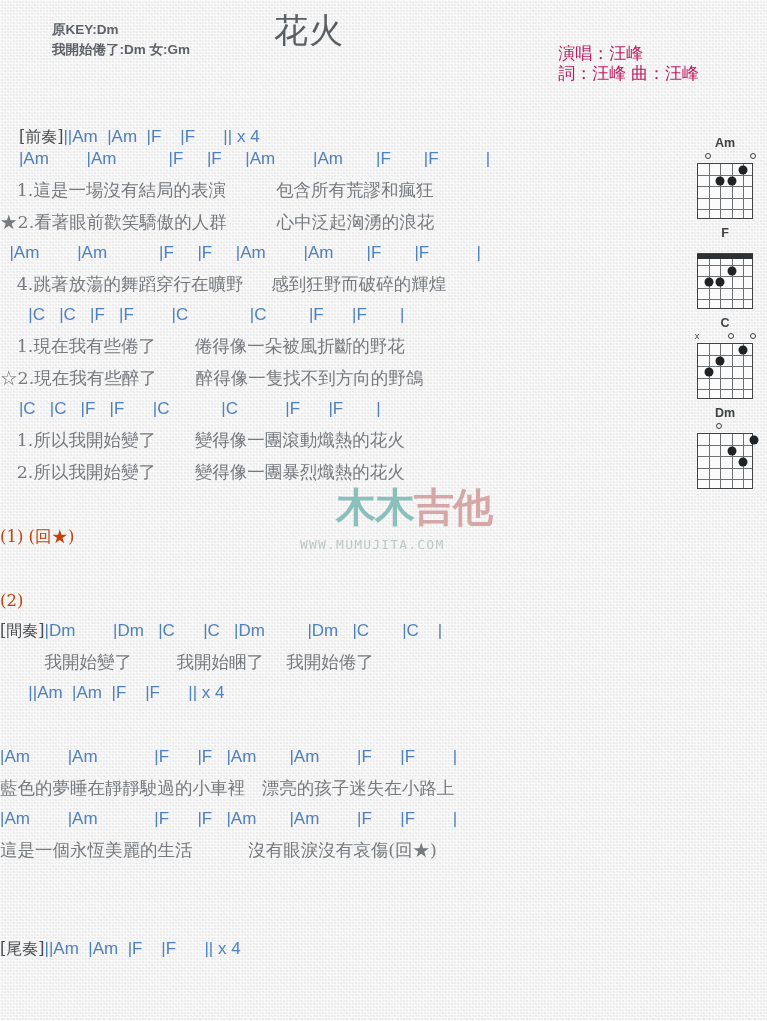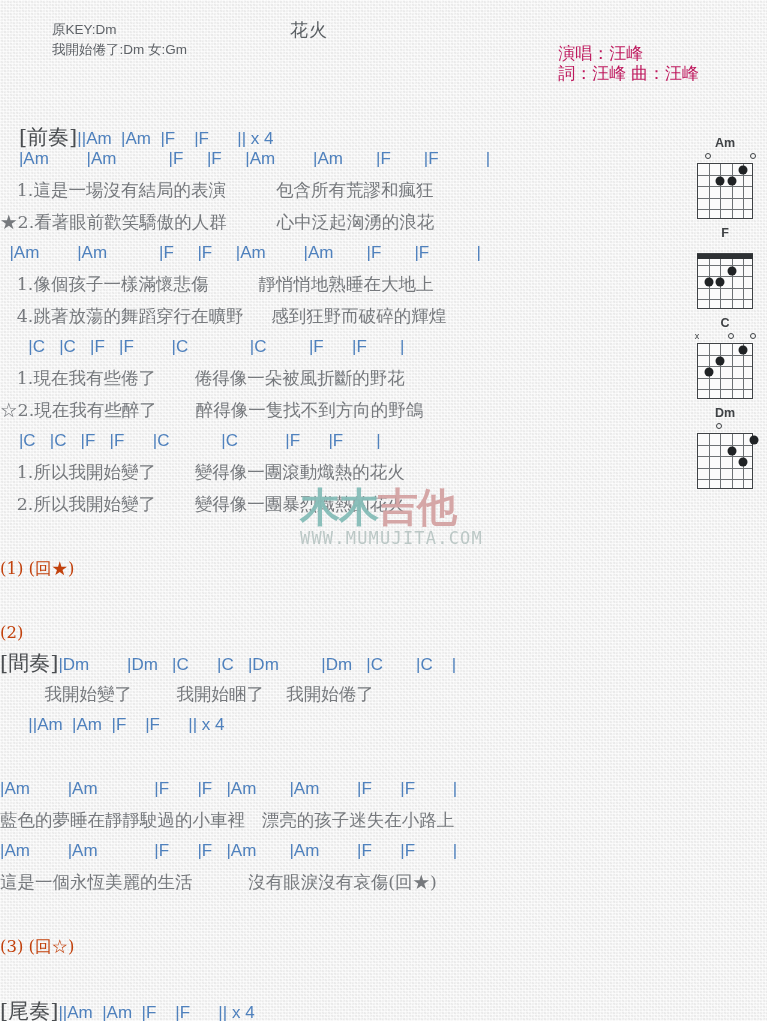--- a/index.html
+++ b/index.html
@@ -25,28 +25,28 @@
 
   #key-info {
     position: absolute;
     left: 52px;
     top: 20px;
     font-size: 13.5px;
     line-height: 20px;
     color: #5e6267;
     white-space: nowrap;
   }
-  #key-info div { white-space: nowrap; }
+  #key-info div { white-space: nowrap; font-weight: bold; }
 
   #song-title {
     position: absolute;
     left: 0; top: 14px;
     width: 618px;
     text-align: center;
-    font-size: 18px;
+    font-size: 34px;
     line-height: 32px;
     color: #5a5f63;
     font-family: "DejaVu Sans", sans-serif;
     letter-spacing: 1px;
   }
 
   #credits {
     position: absolute;
     right: 68px;
     top: 44px;
@@ -89,21 +89,21 @@
   .lyricrow {
     color: #76797d;
     font-size: 17.5px;
     font-family: "DejaVu Serif", "Liberation Serif", serif;
   }
 
   
   .sectag {
     color: #4a4d50;
     font-family: "DejaVu Serif", "Liberation Serif", serif;
-    font-size: 21px;
+    font-size: 16px;
   }
   .plainrow {
     color: #c2410c;
     font-size: 16.5px;
     font-family: "DejaVu Serif", "Liberation Serif", serif;
   }
 
   
   #watermark {
     position: absolute;
@@ -117,27 +117,27 @@
   #watermark .wm-cn {
     font-family: "DejaVu Sans", sans-serif;
     font-weight: bold;
     font-size: 40px;
     line-height: 42px;
     letter-spacing: -1px;
     white-space: nowrap;
   }
   #watermark .wm-url {
     font-family: "DejaVu Sans Mono", monospace;
-    font-size: 17px;
+    font-size: 13px;
     letter-spacing: 1.2px;
     color: #b9c6c4;
-    margin-top: 0;
+    margin-top: 9px;
     white-space: nowrap;
   }
-  .wm-teal { color: #86bdb8; }
+  .wm-teal { color: #86bdb8; margin-left: 36px; }
   .wm-pink { color: #d4a3a3; }
 
   
   #diagrams {
     position: absolute;
     left: 683px;
     top: 136px;
     width: 84px;
   }
   .diagram { position: relative; width: 84px; height: 86px; margin-bottom: 4px; }
@@ -230,42 +230,40 @@
   <div class="line">
     <span class="sectag">[前奏]</span><span class="chordrow">||Am  |Am  |F    |F      || x 4</span>
   </div>
 
   <div id="lines-container">
       <div class="line spacer"></div>
       <div class="line chordrow">    |Am        |Am           |F     |F     |Am        |Am       |F       |F          |</div>
       <div class="line lyricrow tall">   1.這是一場沒有結局的表演         包含所有荒謬和瘋狂</div>
       <div class="line lyricrow tall">★2.看著眼前歡笑驕傲的人群         心中泛起洶湧的浪花</div>
       <div class="line chordrow">  |Am        |Am           |F     |F     |Am        |Am       |F       |F          |</div>
-      <div class="line lyricrow tall">   1.像個孩子一樣滿懷悲傷         靜悄悄地熟睡在大地上</div>
       <div class="line lyricrow tall">   4.跳著放蕩的舞蹈穿行在曠野     感到狂野而破碎的輝煌</div>
       <div class="line chordrow">      |C   |C   |F   |F        |C             |C         |F      |F       |</div>
       <div class="line lyricrow tall">   1.現在我有些倦了       倦得像一朵被風折斷的野花</div>
       <div class="line lyricrow tall">☆2.現在我有些醉了       醉得像一隻找不到方向的野鴿</div>
       <div class="line chordrow">    |C   |C   |F   |F      |C           |C          |F      |F       |</div>
       <div class="line lyricrow tall">   1.所以我開始變了       變得像一團滾動熾熱的花火</div>
       <div class="line lyricrow tall">   2.所以我開始變了       變得像一團暴烈熾熱的花火</div>
       <div class="line spacer-lg"></div>
       <div class="line plainrow">(1) (回★)</div>
       <div class="line spacer-lg"></div>
       <div class="line plainrow">(2)</div>
       <div class="line"><span class="sectag">[間奏]</span><span class="chordrow">|Dm        |Dm   |C      |C   |Dm         |Dm   |C       |C    |</span></div>
       <div class="line lyricrow tall">        我開始變了        我開始睏了    我開始倦了</div>
       <div class="line chordrow">      ||Am  |Am  |F    |F      || x 4</div>
       <div class="line spacer-lg"></div>
       <div class="line chordrow">|Am        |Am            |F      |F   |Am       |Am        |F      |F        |</div>
       <div class="line lyricrow tall">藍色的夢睡在靜靜駛過的小車裡   漂亮的孩子迷失在小路上</div>
       <div class="line chordrow">|Am        |Am            |F      |F   |Am       |Am        |F      |F        |</div>
       <div class="line lyricrow tall">這是一個永恆美麗的生活          沒有眼淚沒有哀傷(回★)</div>
       <div class="line spacer-lg"></div>
-      <div class="line plainrow">(3) (回☆)</div>
       <div class="line spacer-lg"></div>
       <div class="line"><span class="sectag">[尾奏]</span><span class="chordrow">||Am  |Am  |F    |F      || x 4</span></div>
     </div>
 
 </div>
 
 <div id="watermark">
   <div class="wm-cn"><span class="wm-teal">木木</span><span class="wm-pink">吉他</span></div>
   <div class="wm-url">WWW.MUMUJITA.COM</div>
 </div>

